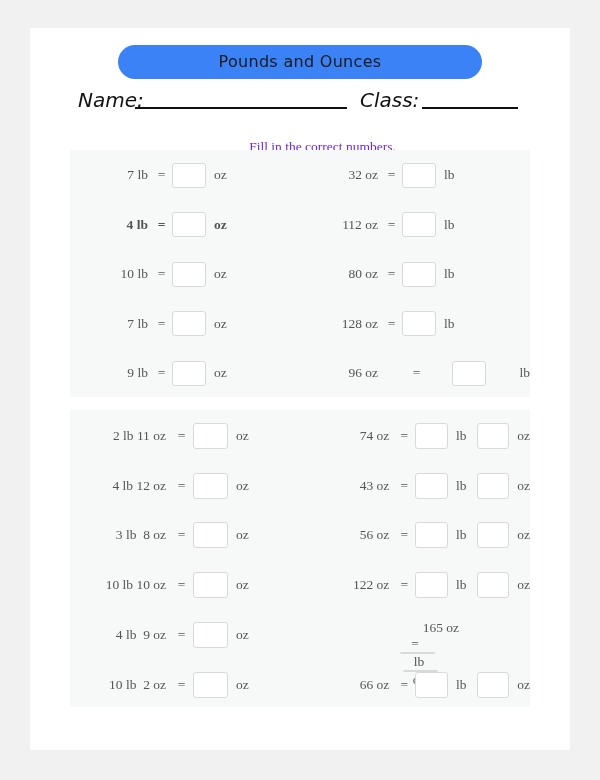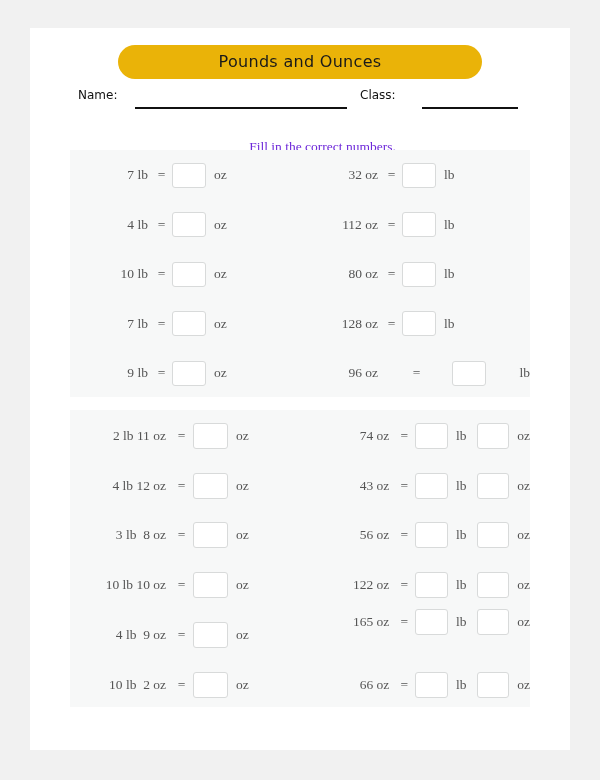--- a/index.html
+++ b/index.html
@@ -23,21 +23,21 @@
     background: #ffffff;
   }
 
   
   .title-pill {
     position: absolute;
     left: 88px;
     top: 17px;
     width: 364px;
     height: 34px;
-    background: #eab308;
+    background: #3b82f6;
     border-radius: 18px;
   }
   .title-text {
     position: absolute;
     left: 0;
     top: 0;
     width: 364px;
     height: 34px;
     line-height: 34px;
     text-align: center;
@@ -51,23 +51,24 @@
   .namerow {
     position: absolute;
     left: 0;
     top: 58px;
     width: 540px;
     height: 26px;
   }
   .lbl {
     position: absolute;
     font-family: "DejaVu Sans", sans-serif;
-    font-size: 12px;
+    font-size: 20px;
     color: #111;
     top: 2px;
+    font-style: italic;
   }
   .lbl-name { left: 48px; }
   .lbl-class { left: 330px; }
   .ruleline {
     position: absolute;
     height: 0;
     border-bottom: 2px solid #111;
     top: 21px;
   }
   .rule-name { left: 105px; width: 212px; }
@@ -180,21 +181,21 @@
   <div class="instruction">Fill in the correct numbers.</div>
 
   <div class="panel" id="panel-1">
     <div class="col col-left" id="s1-left">
         <div class="row" style="top: 11px;">
           <span class="q">7 lb</span>
           <span class="eq">=</span>
           <div class="ansbox"></div>
           <span class="unit">oz</span>
         </div>
-        <div class="row" style="top: 60.5px;">
+        <div class="row" style="top: 60.5px; font-weight: bold;">
           <span class="q">4 lb</span>
           <span class="eq">=</span>
           <div class="ansbox"></div>
           <span class="unit">oz</span>
         </div>
         <div class="row" style="top: 110px;">
           <span class="q">10 lb</span>
           <span class="eq">=</span>
           <div class="ansbox"></div>
           <span class="unit">oz</span>
@@ -311,21 +312,21 @@
           <span class="unit2">oz</span>
         </div>
         <div class="row" style="top: 160.1px; justify-content: center;">
           <span class="q">122 oz</span>
           <span class="eq">=</span>
           <div class="ansbox"></div>
           <span class="unit">lb</span>
           <div class="ansbox second"></div>
           <span class="unit2">oz</span>
         </div>
-        <div class="row" style="top: 197px;">
+        <div class="row" style="top: 210px; flex-direction: column;">
           <span class="q">165 oz</span>
           <span class="eq">=</span>
           <div class="ansbox"></div>
           <span class="unit">lb</span>
           <div class="ansbox second"></div>
           <span class="unit2">oz</span>
         </div>
         <div class="row" style="top: 259.5px;">
           <span class="q">66 oz</span>
           <span class="eq">=</span>

